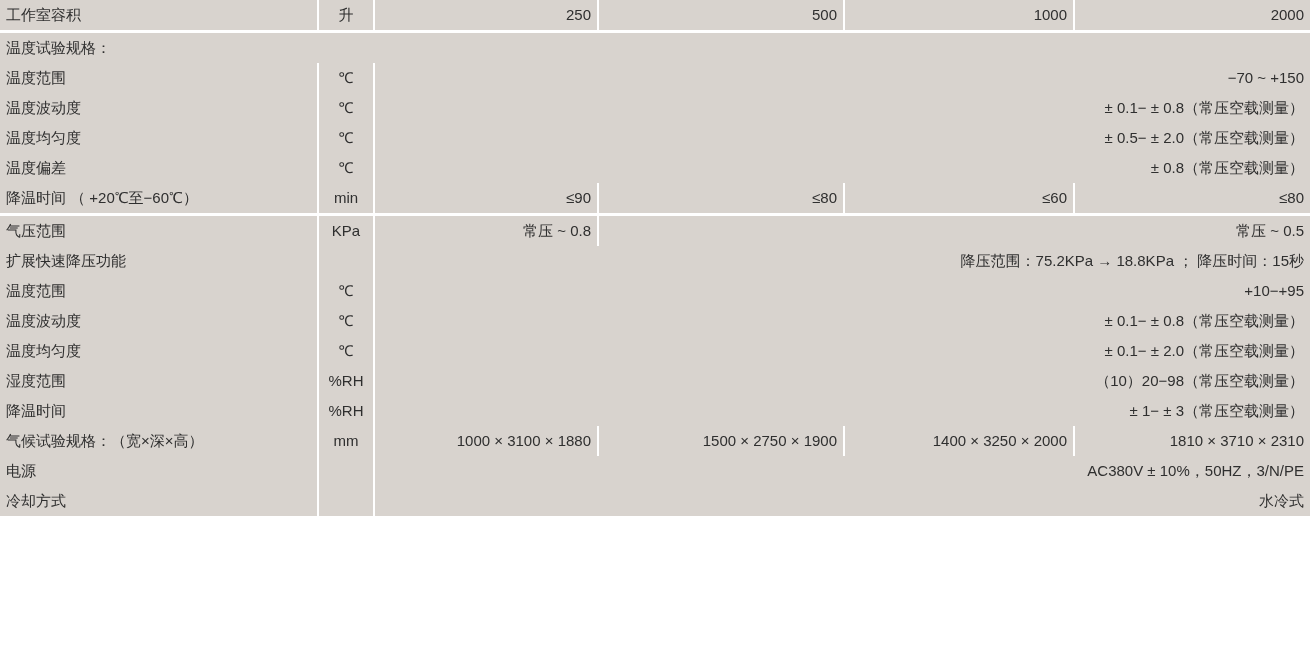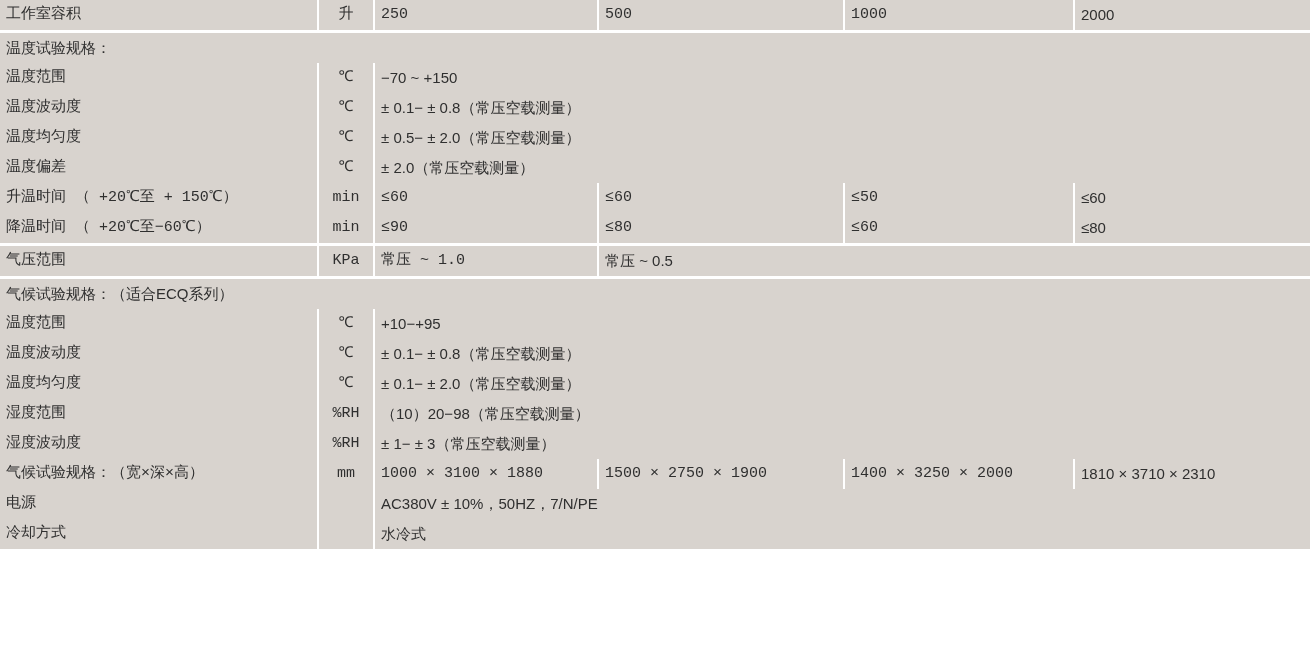--- a/index.html
+++ b/index.html
@@ -24,25 +24,25 @@
     background: #d8d3ce;
     font-size: 15px;
     color: #2f2f2f;
     padding: 0 6px;
     height: 30px;
     line-height: 30px;
     vertical-align: middle;
     white-space: nowrap;
     overflow: hidden;
   }
-  td.vsep-r { border-right: 2px solid #ffffff; font-family: Liberation Mono, monospace; }
+  td.vsep-r { border-right: 2px solid #ffffff; }
   tr.band-top td { border-top: 3px solid #ffffff; margin-top: 40px; }
   .c-label { text-align: left; padding-left: 22px; }
   .c-unit  { text-align: center; }
-  .c-val   { text-align: left; }
+  .c-val   { text-align: right; }
   .group-title { text-align: left; padding-left: 16px; }
   .col-label { width: 318px; }
   .col-unit  { width: 56px; }
   .col-v1    { width: 224px; }
   .col-v2    { width: 246px; }
   .col-v3    { width: 230px; }
   .col-v4    { width: 236px; }
 </style>
 </head>
 <body>
@@ -79,46 +79,40 @@
         <td class="c-val" colspan="4">± 0.1− ± 0.8（常压空载测量）</td>
       </tr>
       <tr>
         <td class="c-label vsep-r">温度均匀度</td>
         <td class="c-unit vsep-r">℃</td>
         <td class="c-val" colspan="4">± 0.5− ± 2.0（常压空载测量）</td>
       </tr>
       <tr>
         <td class="c-label vsep-r">温度偏差</td>
         <td class="c-unit vsep-r">℃</td>
-        <td class="c-val" colspan="4">± 2.0（常压空载测量）</td>
-      </tr>
-      <tr>
-        <td class="c-label vsep-r">升温时间 （ +20℃至 + 150℃）</td>
-        <td class="c-unit vsep-r">min</td>
-        <td class="c-val vsep-r">≤60</td>
-        <td class="c-val vsep-r">≤60</td>
-        <td class="c-val vsep-r">≤50</td>
-        <td class="c-val">≤60</td>
+        <td class="c-val" colspan="4">± 0.8（常压空载测量）</td>
       </tr>
       <tr>
         <td class="c-label vsep-r">降温时间 （ +20℃至−60℃）</td>
         <td class="c-unit vsep-r">min</td>
         <td class="c-val vsep-r">≤90</td>
         <td class="c-val vsep-r">≤80</td>
         <td class="c-val vsep-r">≤60</td>
         <td class="c-val">≤80</td>
       </tr>
       <tr class="band-top">
         <td class="c-label vsep-r">气压范围</td>
         <td class="c-unit vsep-r">KPa</td>
-        <td class="c-val vsep-r">常压 ~ 1.0</td>
+        <td class="c-val vsep-r">常压 ~ 0.8</td>
         <td class="c-val" colspan="3">常压 ~ 0.5</td>
       </tr>
-      <tr class="band-top">
-        <td class="group-title" colspan="6">气候试验规格：（适合ECQ系列）</td>
+      <tr>
+        <td class="c-label vsep-r">扩展快速降压功能</td>
+        <td class="c-unit vsep-r"></td>
+        <td class="c-val" colspan="4">降压范围：75.2KPa → 18.8KPa ； 降压时间：15秒</td>
       </tr>
       <tr>
         <td class="c-label vsep-r">温度范围</td>
         <td class="c-unit vsep-r">℃</td>
         <td class="c-val" colspan="4">+10−+95</td>
       </tr>
       <tr>
         <td class="c-label vsep-r">温度波动度</td>
         <td class="c-unit vsep-r">℃</td>
         <td class="c-val" colspan="4">± 0.1− ± 0.8（常压空载测量）</td>
@@ -127,36 +121,36 @@
         <td class="c-label vsep-r">温度均匀度</td>
         <td class="c-unit vsep-r">℃</td>
         <td class="c-val" colspan="4">± 0.1− ± 2.0（常压空载测量）</td>
       </tr>
       <tr>
         <td class="c-label vsep-r">湿度范围</td>
         <td class="c-unit vsep-r">%RH</td>
         <td class="c-val" colspan="4">（10）20−98（常压空载测量）</td>
       </tr>
       <tr>
-        <td class="c-label vsep-r">湿度波动度</td>
+        <td class="c-label vsep-r">降温时间</td>
         <td class="c-unit vsep-r">%RH</td>
         <td class="c-val" colspan="4">± 1− ± 3（常压空载测量）</td>
       </tr>
       <tr>
         <td class="c-label vsep-r">气候试验规格：（宽×深×高）</td>
         <td class="c-unit vsep-r">mm</td>
         <td class="c-val vsep-r">1000 × 3100 × 1880</td>
         <td class="c-val vsep-r">1500 × 2750 × 1900</td>
         <td class="c-val vsep-r">1400 × 3250 × 2000</td>
         <td class="c-val">1810 × 3710 × 2310</td>
       </tr>
       <tr>
         <td class="c-label vsep-r">电源</td>
         <td class="c-unit vsep-r"></td>
-        <td class="c-val" colspan="4">AC380V ± 10%，50HZ，7/N/PE</td>
+        <td class="c-val" colspan="4">AC380V ± 10%，50HZ，3/N/PE</td>
       </tr>
       <tr>
         <td class="c-label vsep-r">冷却方式</td>
         <td class="c-unit vsep-r"></td>
         <td class="c-val" colspan="4">水冷式</td>
       </tr>
     </tbody>
 </table>
 
 </body></html>

